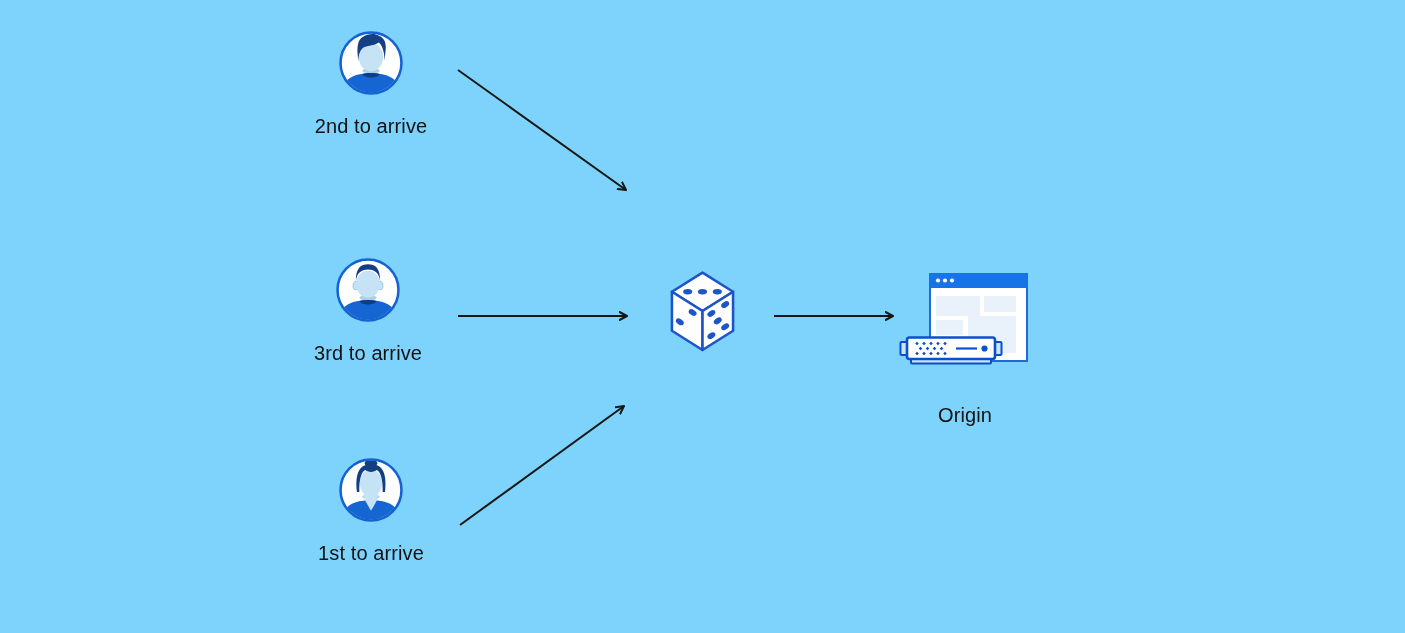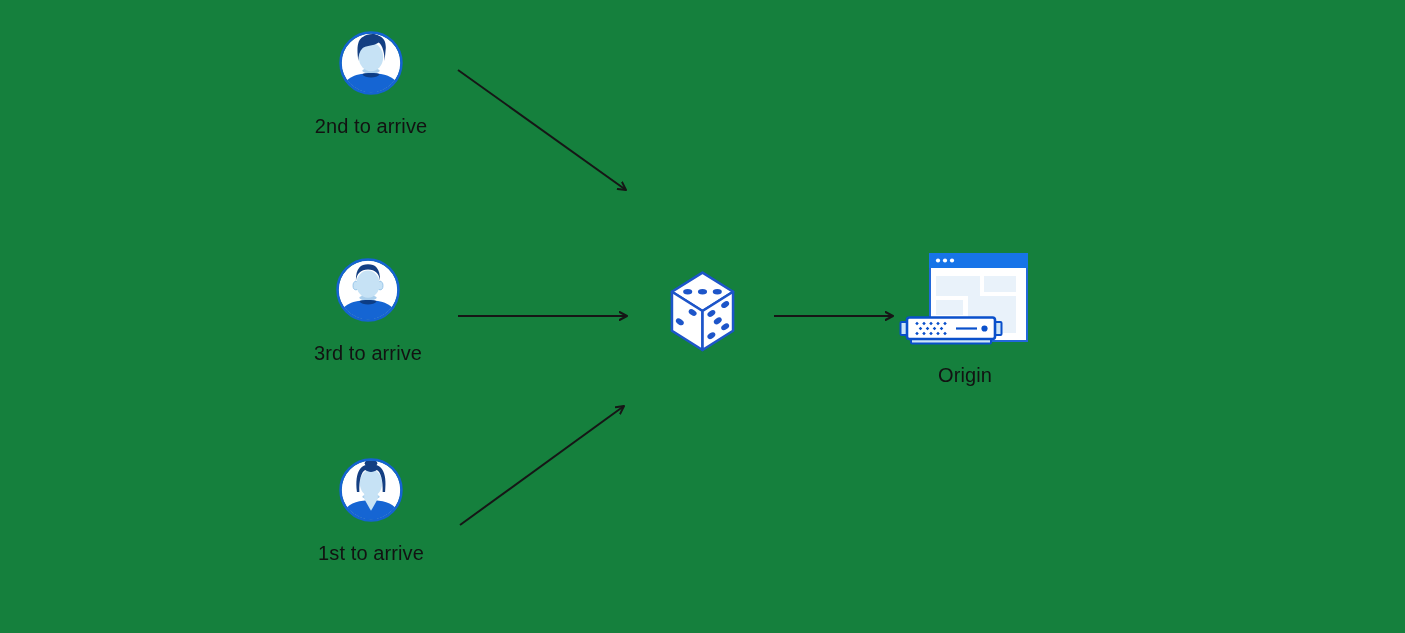--- a/index.html
+++ b/index.html
@@ -1,21 +1,21 @@
 <!DOCTYPE html>
 <html><head>
 <meta charset="utf-8">
 <style>
   html, body { margin: 0; padding: 0; background: #ffffff; }
   body { font-family: "Liberation Sans", sans-serif; }
   .canvas {
     position: relative;
     width: 1405px;
     height: 633px;
-    background: #15803d;
+    background: #7dd3fc;
     overflow: hidden;
   }
   .node {
     position: absolute;
     display: flex;
     flex-direction: column;
     align-items: center;
   }
   .node-label {
     margin-top: 20px;
@@ -136,21 +136,21 @@
 
         <ellipse cx="45" cy="47.5" rx="4.4" ry="2.8" transform="rotate(-33 45 47.5)"></ellipse>
         <ellipse cx="59" cy="38.5" rx="4.4" ry="2.8" transform="rotate(-33 59 38.5)"></ellipse>
         <ellipse cx="51.5" cy="55" rx="4.4" ry="2.8" transform="rotate(-33 51.5 55)"></ellipse>
         <ellipse cx="45" cy="70" rx="4.4" ry="2.8" transform="rotate(-33 45 70)"></ellipse>
         <ellipse cx="59" cy="61" rx="4.4" ry="2.8" transform="rotate(-33 59 61)"></ellipse>
       </g>
     </svg>
   </div>
 
-  <div class="node" style="left:897px; top:244px; width:136px;">
+  <div class="node" style="left:897px; top:264px; width:136px;gap:20px;">
     <svg width="134" height="108" viewBox="0 0 134 108">
 
       <g>
         <rect x="32" y="10" width="97" height="87" fill="#ffffff" stroke="#2268d9" stroke-width="2"></rect>
         <path d="M31,9 H130 V24 H31 Z" fill="#1774e8"></path>
         <circle cx="40" cy="16.5" r="2.1" fill="#ffffff"></circle>
         <circle cx="47" cy="16.5" r="2.1" fill="#ffffff"></circle>
         <circle cx="54" cy="16.5" r="2.1" fill="#ffffff"></circle>
         <g fill="#e9f2fa">
           <rect x="38" y="32" width="44" height="20"></rect>

